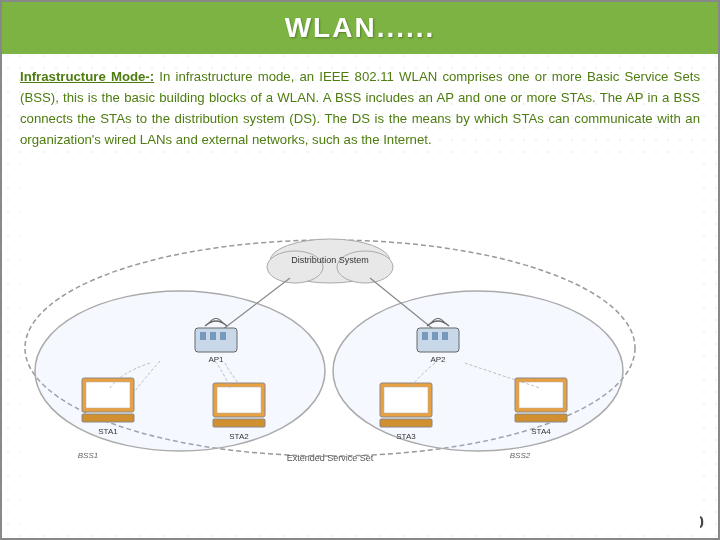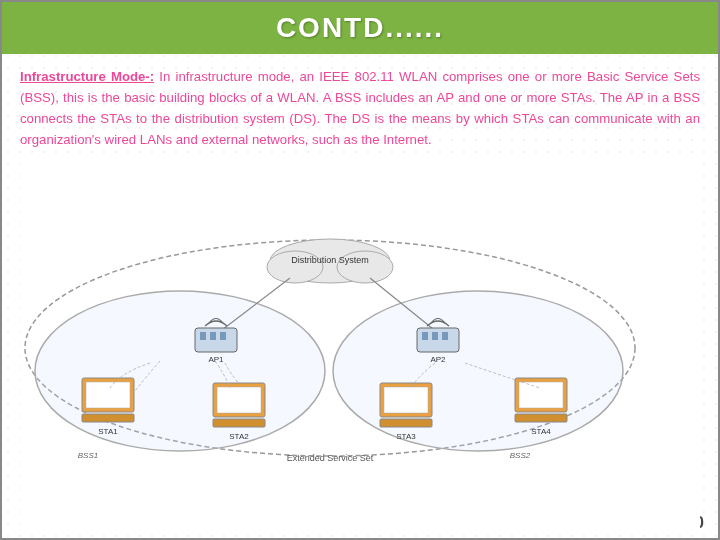--- a/index.html
+++ b/index.html
@@ -39,21 +39,21 @@
     .content {
       flex: 1;
       padding: 12px 18px 8px 18px;
       display: flex;
       flex-direction: column;
     }
 
     .text-block {
       font-size: 13.2px;
       line-height: 1.6;
-      color: #ec4899;
+      color: #4d7c0f;
       text-align: justify;
       margin-bottom: 10px;
     }
 
     .underline-bold {
       text-decoration: underline;
       font-weight: bold;
     }
 
     .diagram-area {
@@ -89,21 +89,21 @@
     .header, .content {
       position: relative;
       z-index: 1;
     }
   </style>
 </head>
 <body>
 
 <div class="slide">
   <div class="header">
-    <div class="header-title">CONTD......</div>
+    <div class="header-title">WLAN......</div>
   </div>
 
   <div class="content">
     <div class="text-block">
       <span class="underline-bold">Infrastructure Mode-:</span><span> In infrastructure mode, an IEEE 802.11 WLAN comprises one or more Basic Service Sets (BSS), this is the basic building blocks of a WLAN. A BSS includes an AP and one or more STAs. The AP in a BSS connects the STAs to the distribution system (DS). The DS is the means by which STAs can communicate with an organization's wired LANs and external networks, such as the Internet.</span>
     </div>
 
     <div class="diagram-area">
 
       <svg viewBox="0 0 620 245" width="620" height="245">

